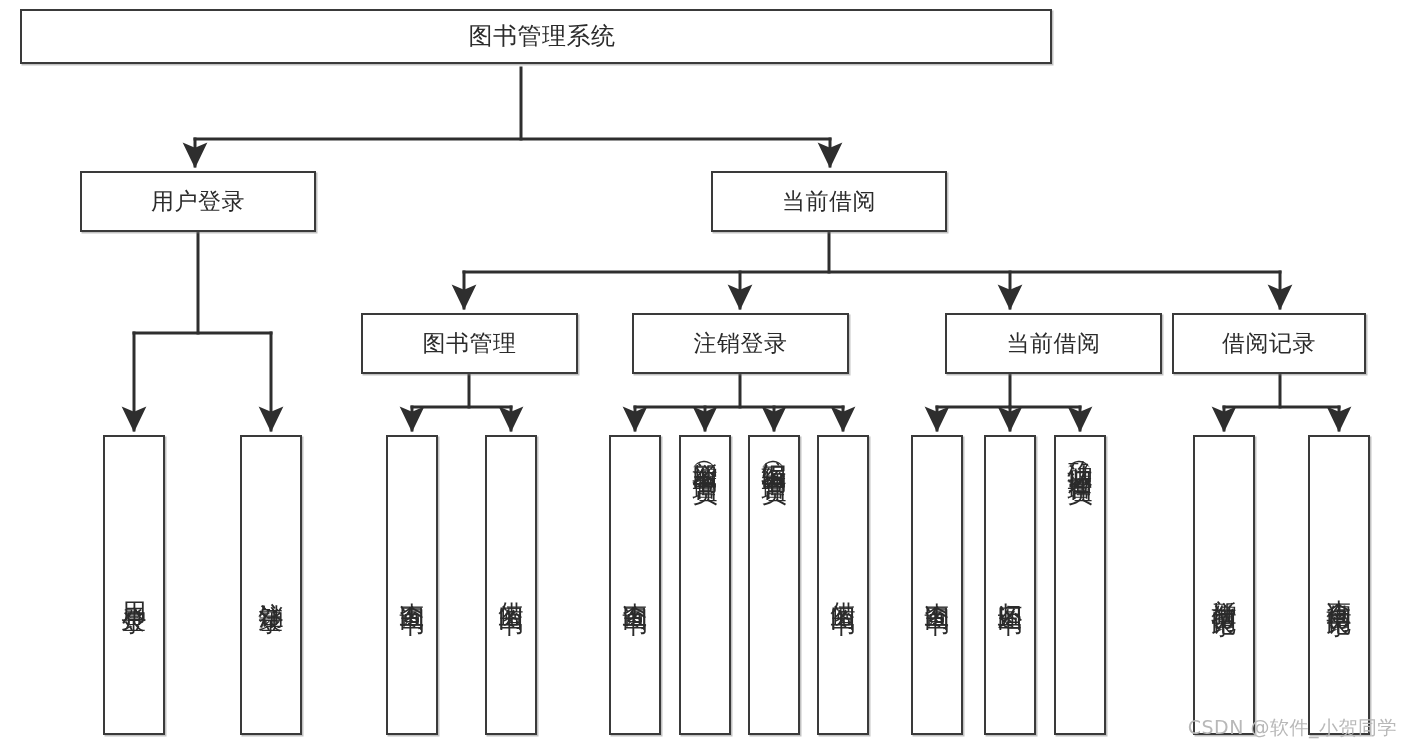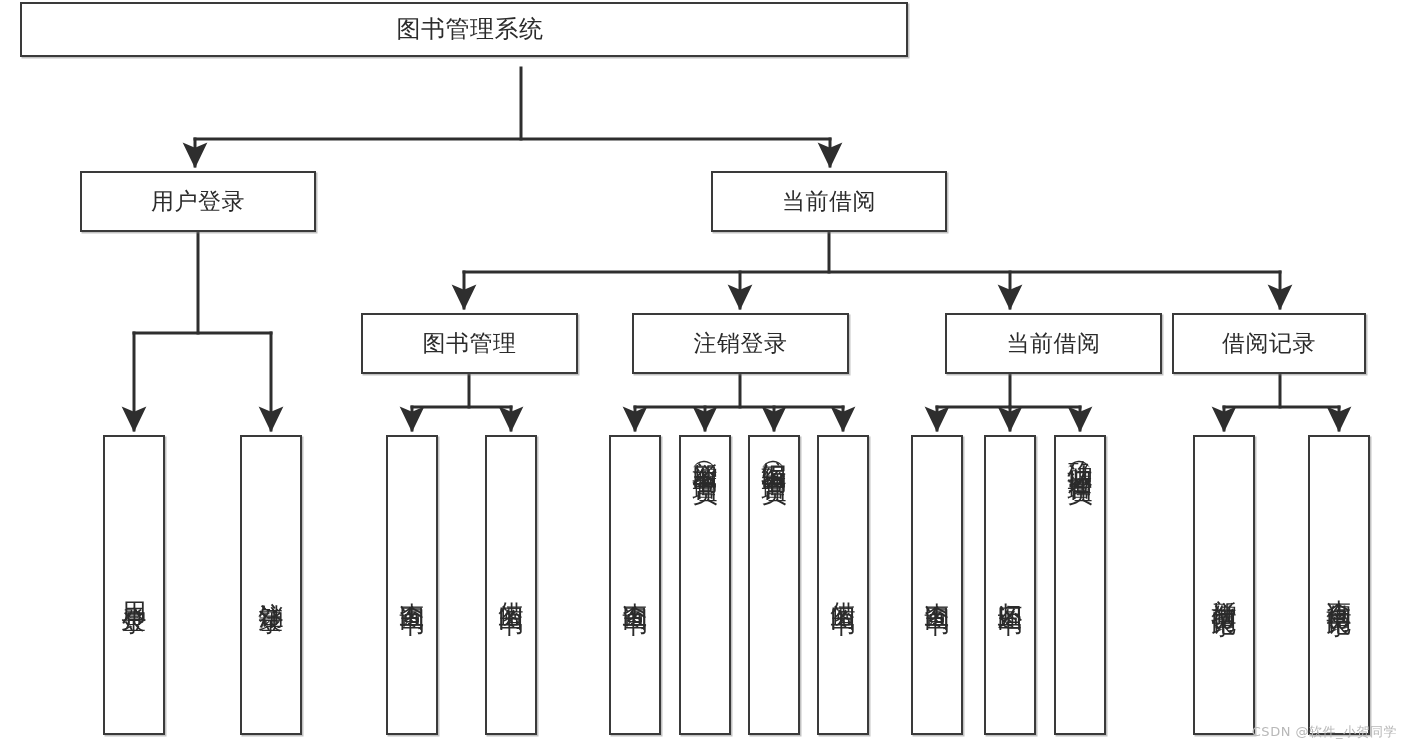--- a/index.html
+++ b/index.html
@@ -62,21 +62,21 @@
     padding-top: 6px;
     white-space: nowrap;
   }
   .leaf-box.tall-text .leaf-label-v {
     padding-top: 4px;
   }
   .watermark {
     position: absolute;
     right: 8px;
     bottom: 6px;
-    font-size: 13px;
+    font-size: 19px;
     color: #b8b8b8;
     white-space: nowrap;
     letter-spacing: 0.5px;
     pointer-events: none;
   }
   svg line, svg path, svg polygon {
     shape-rendering: geometricPrecision;
   }
 </style>
 </head>
@@ -125,21 +125,21 @@
     <line x1="1010" y1="407" x2="1010" y2="430" marker-end="url(#arrow)"></line>
     <line x1="1080" y1="407" x2="1080" y2="430" marker-end="url(#arrow)"></line>
 
     <line x1="1280" y1="374" x2="1280" y2="407"></line>
     <line x1="1224" y1="407" x2="1339" y2="407"></line>
     <line x1="1224" y1="407" x2="1224" y2="430" marker-end="url(#arrow)"></line>
     <line x1="1339" y1="407" x2="1339" y2="430" marker-end="url(#arrow)"></line>
   </g>
 </svg>
 
-<div class="node-box root" style="left:20px; top:2px; width:888px; height:55px;padding-left:12px;">
+<div class="node-box root" style="left:20px; top:9px; width:1032px; height:55px;padding-left:12px;">
   <span class="node-label-h">图书管理系统</span>
 </div>
 
 <div class="node-box" style="left:80px; top:171px; width:236px; height:61px;">
   <span class="node-label-h">用户登录</span>
 </div>
 <div class="node-box" style="left:711px; top:171px; width:236px; height:61px;">
   <span class="node-label-h">当前借阅</span>
 </div>
 

